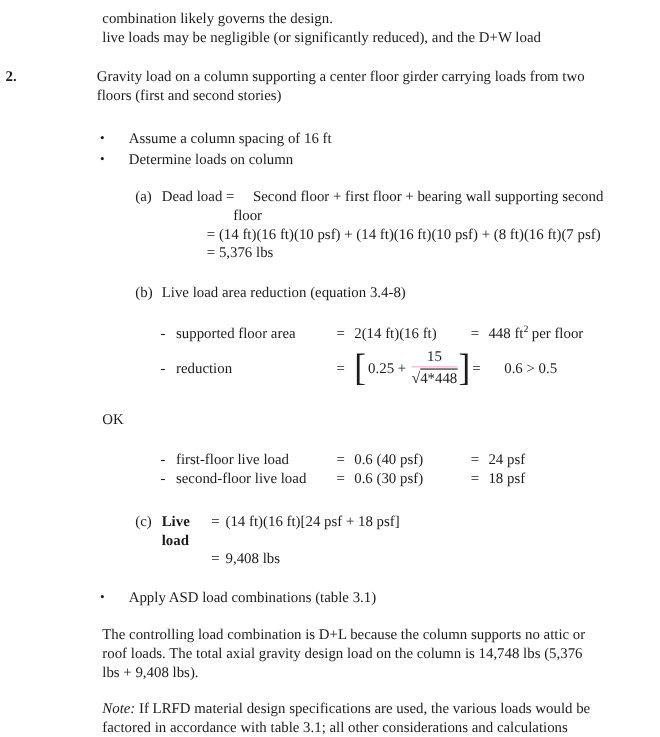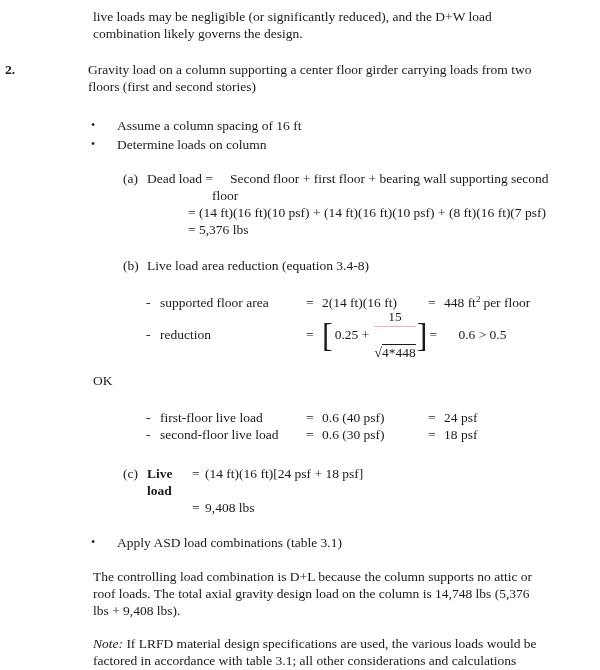--- a/index.html
+++ b/index.html
@@ -49,42 +49,42 @@
   .lcol { width:146px; }
   .ecol { width:16px; }
   .xcol { width:106px; }
 
   
   .formula-row { align-items:center; margin-top:3px; height:40px; }
   .bracket { font-size:32px; font-weight:400; line-height:1; transform:scaleY(1.08); }
   .finner { display:inline-flex; align-items:center; padding:0 1px 0 2px; }
   .frac { display:inline-block; text-align:center; margin-left:5px; vertical-align:middle; }
   .num { display:block; border-bottom:1px solid #f9a8d4; padding:0 11px 1px; }
-  .den { display:block; padding-top:17px; white-space:nowrap; }
+  .den { display:block; padding-top:1px; white-space:nowrap; }
   .rad-sym { font-size:14px; }
   .radicand { border-top:1px solid #1b1b1b; }
   .ecol2 { margin-left:2px; width:20px; }
   .rcol2 { margin-left:9px; }
 
   .sup { font-size:9px; vertical-align:5px; }
   .post { margin-left:3px; }
 
   .ok-line { margin-top:18px; }
   .closing { margin-top:16px; }
   .note { margin-top:16px; }
   .note-label { font-style:italic; }
 </style>
 </head>
 <body>
 
 <div class="page">
 
   <div class="ml-body">
+    <div>combination likely governs the design.</div>
     <div>live loads may be negligible (or significantly reduced), and the D+W load</div>
-    <div>combination likely governs the design.</div>
   </div>
 
   <div class="item2">
     <span class="item-num">2.</span>
     <div>
       <div>Gravity load on a column supporting a center floor girder carrying loads from two</div>
       <div>floors (first and second stories)</div>
     </div>
   </div>
 

